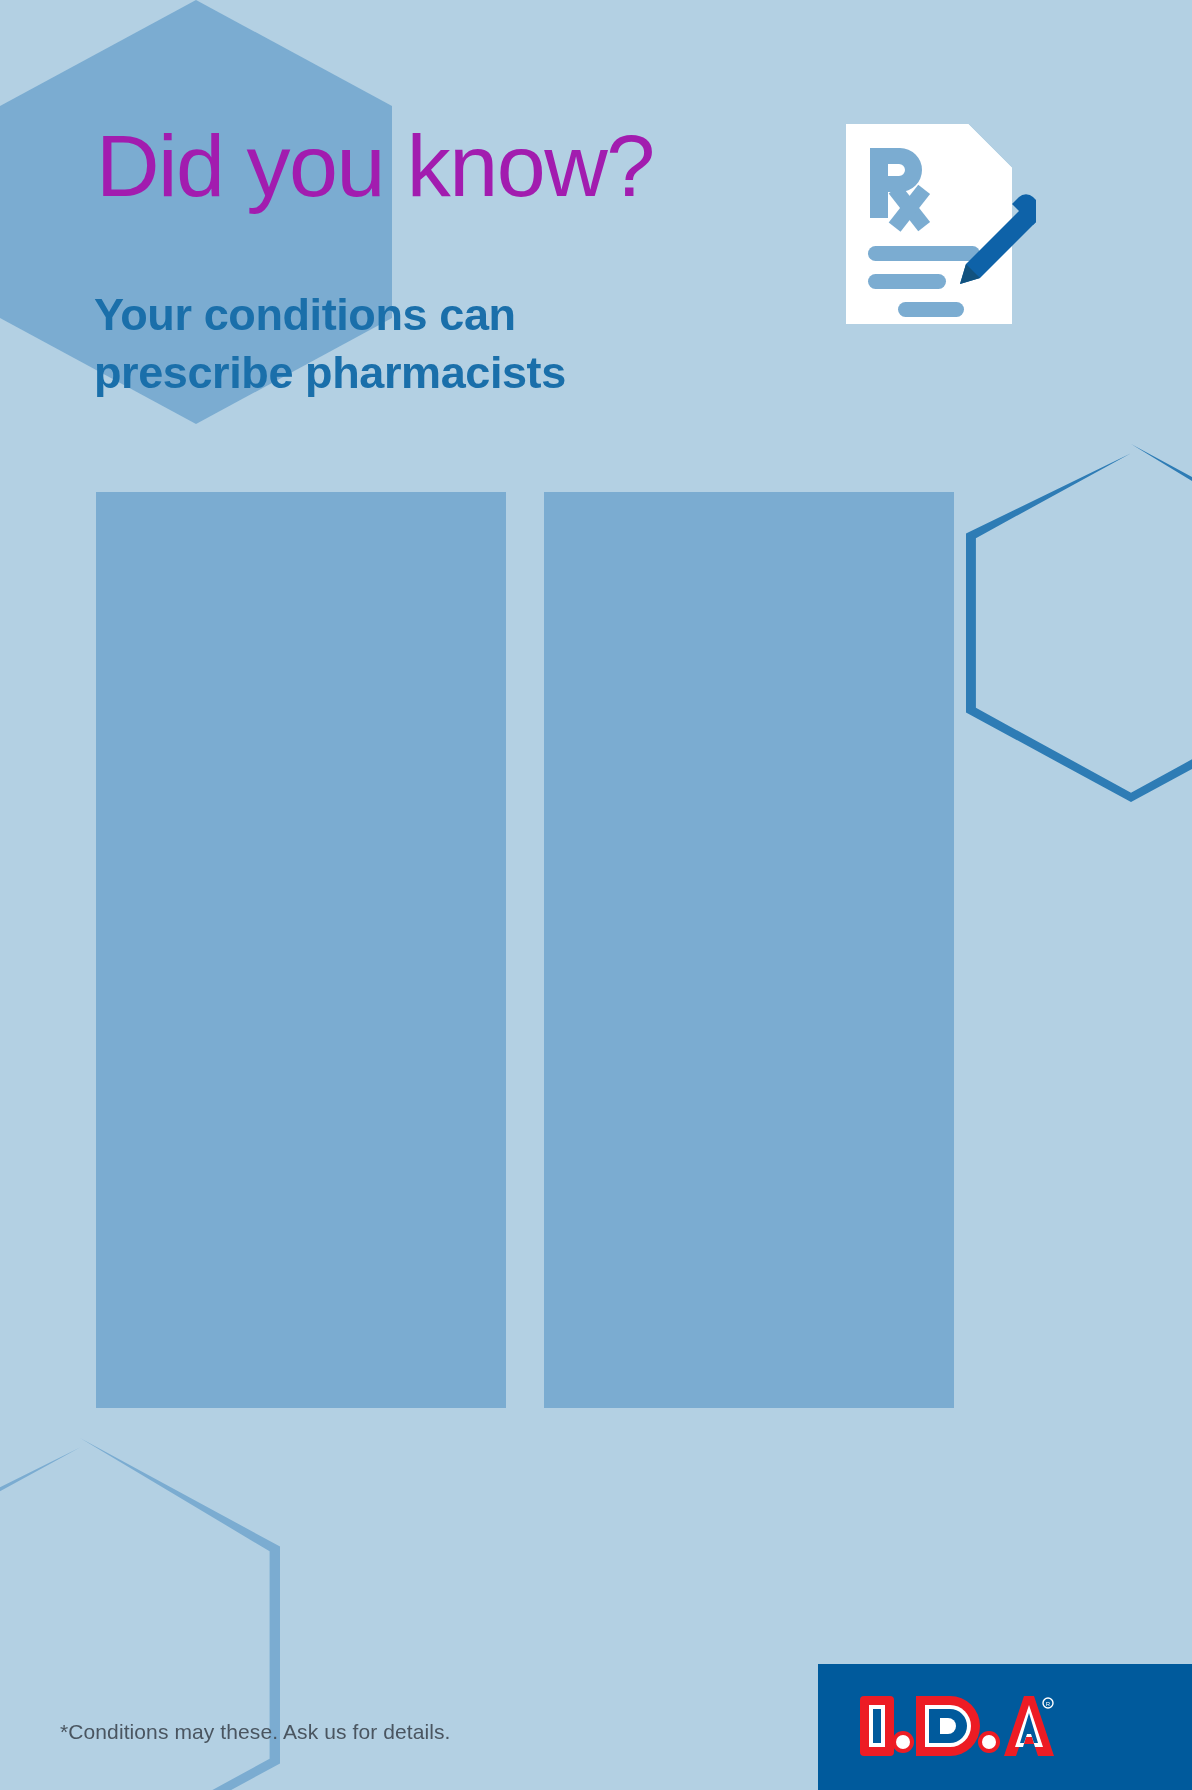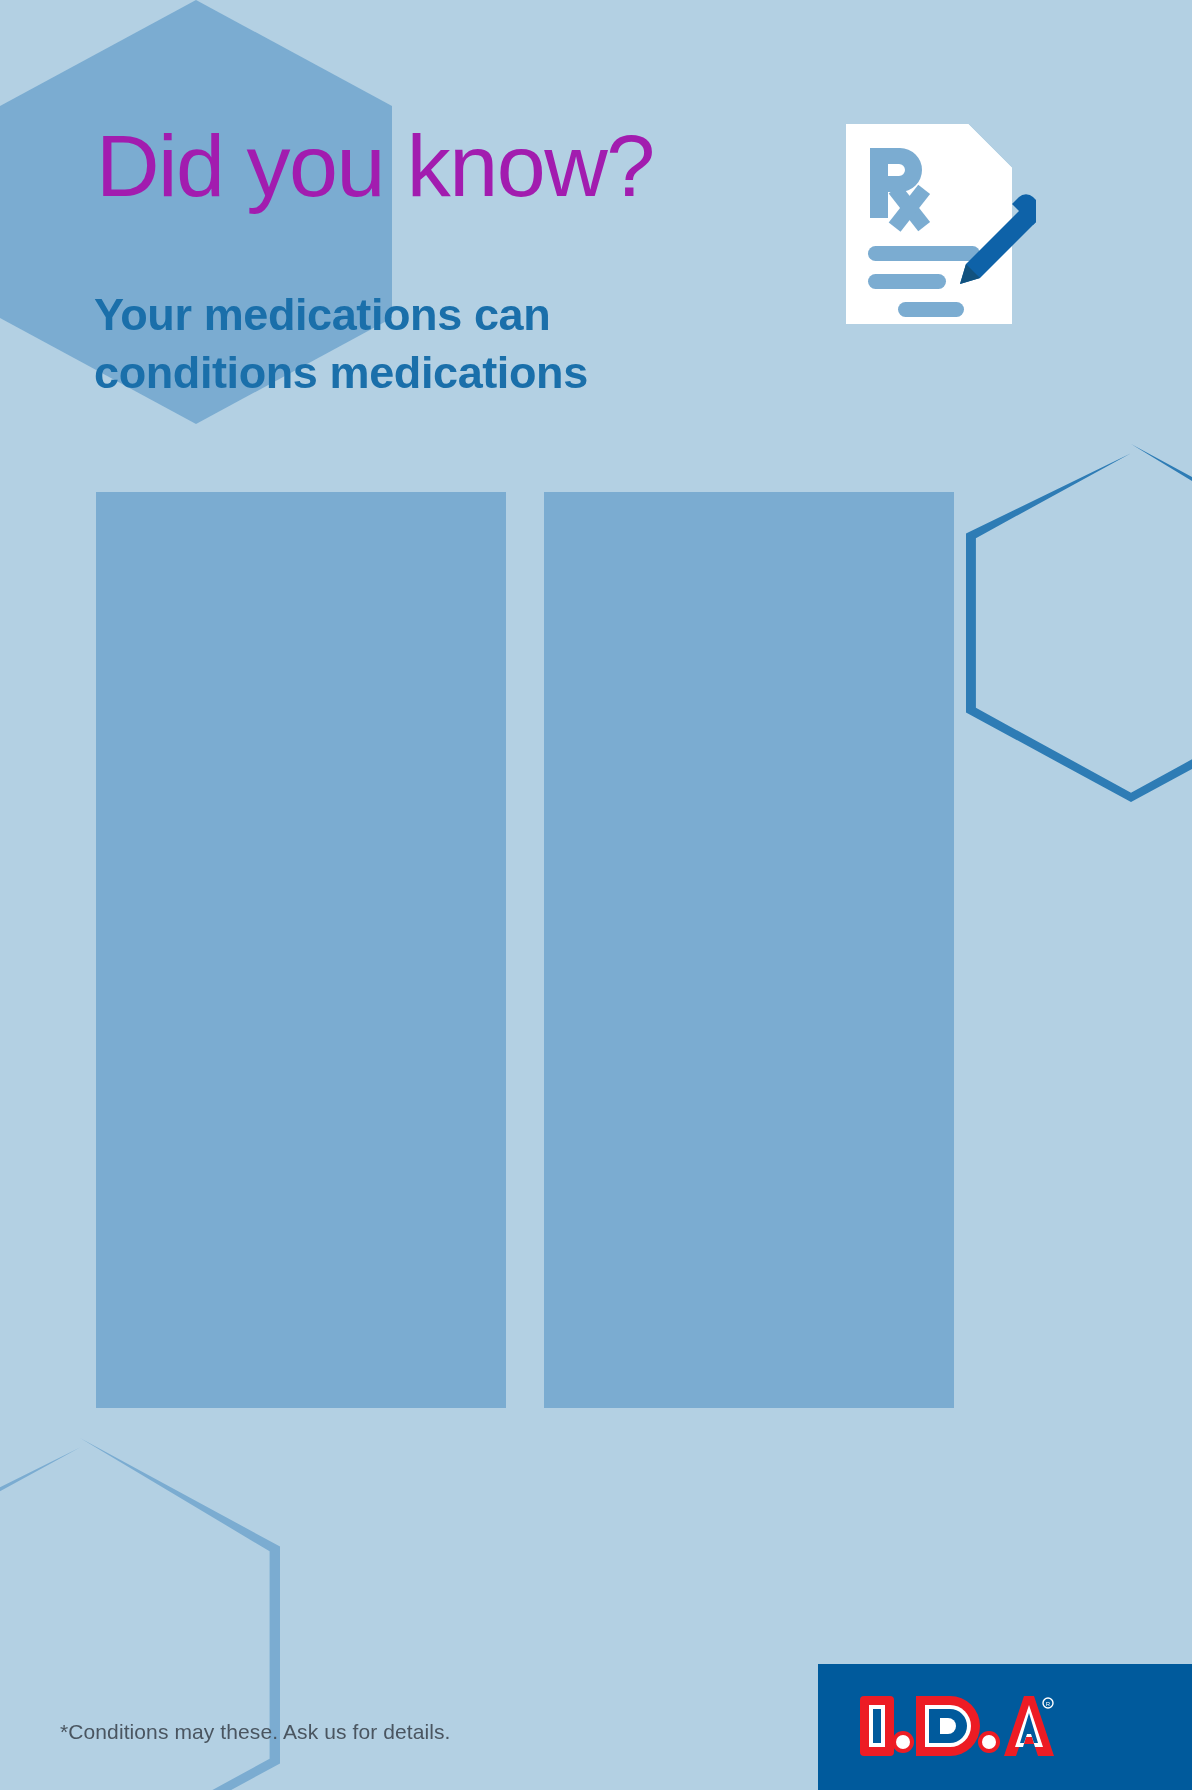--- a/index.html
+++ b/index.html
@@ -166,22 +166,22 @@
         <path d="M186 86 L200 100 L140 160 L120 166 L126 146 Z" fill="#0e62a8"></path>
         <path d="M126 146 L120 166 L140 160 Z" fill="#11527f"></path>
         <path d="M179 79 a10 10 0 0 1 14 0 l7 7 a10 10 0 0 1 0 14 l-7 7 -21 -21 Z" fill="#0e62a8"></path>
       </g>
     </svg>
   </div>
 
   <div class="headline">Did you know?</div>
 
   <div class="subtitle">
-    <div>Your medications can</div>
-    <div>conditions medications</div>
+    <div>Your conditions can</div>
+    <div>prescribe pharmacists</div>
   </div>
 
   <div class="panel panel-left"></div>
   <div class="panel panel-right"></div>
 
   <div class="footnote">*Conditions may these. Ask us for details.</div>
 
   <div class="logo-block">
     <div class="logo-mark">
       <svg viewBox="0 0 196 64" width="196" height="64" xmlns="http://www.w3.org/2000/svg">

